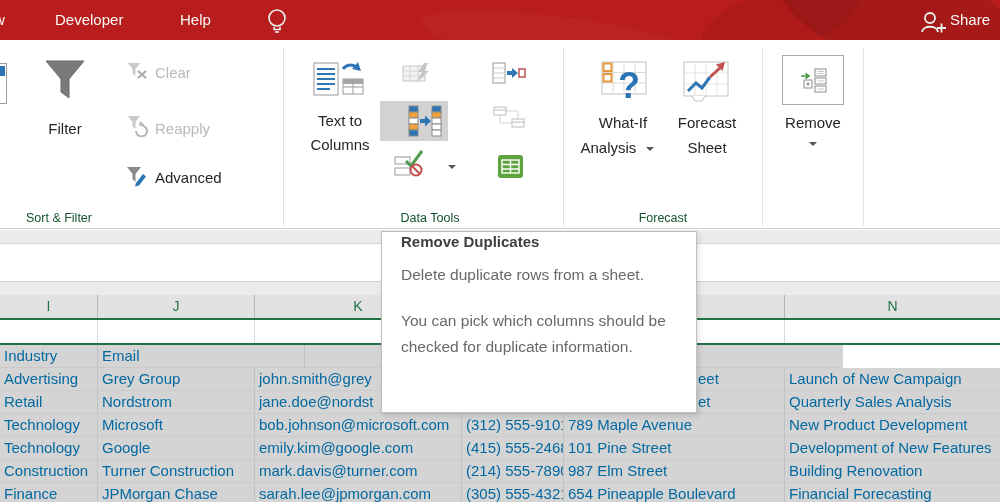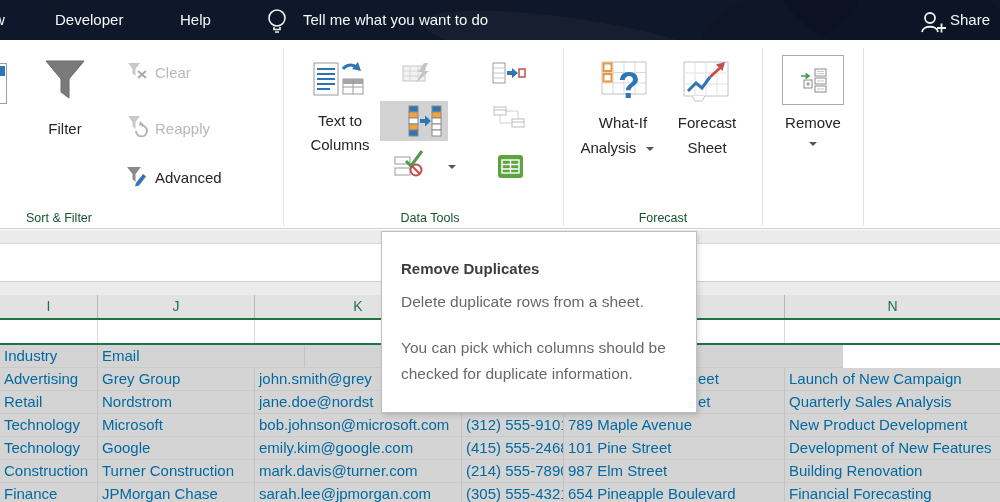--- a/index.html
+++ b/index.html
@@ -1,20 +1,20 @@
 <!DOCTYPE html>
 <html><head>
 <meta charset="utf-8">
 <style>
   html,body{margin:0;padding:0;background:#fff;}
   #app{position:relative;width:1000px;height:502px;overflow:hidden;
        font-family:"Liberation Sans",sans-serif;background:#fff;}
 
   
-  #titlebar{position:absolute;left:0;top:0;width:1000px;height:40px;background:#0f172a;overflow:hidden;}
+  #titlebar{position:absolute;left:0;top:0;width:1000px;height:40px;background:#b91c1c;overflow:hidden;}
   .tb-deco1{position:absolute;right:-30px;top:-40px;width:260px;height:110px;background:rgba(0,0,0,.10);
             transform:rotate(22deg);border-radius:45%;}
   .tb-deco2{position:absolute;right:140px;top:-10px;width:160px;height:60px;background:rgba(0,0,0,.06);
             transform:rotate(-15deg);border-radius:50%;}
   .tb-deco3{position:absolute;left:420px;top:18px;width:300px;height:50px;background:rgba(255,255,255,.03);
             transform:rotate(8deg);border-radius:50%;}
   .tb-item{position:absolute;top:0;height:40px;line-height:40px;color:#F4F9F6;font-size:15px;white-space:nowrap;}
 
   
   #ribbon{position:absolute;left:0;top:40px;width:1000px;height:189px;background:#fff;border-bottom:1px solid #CFCFCF;box-sizing:border-box;}
@@ -42,21 +42,21 @@
   .wcell{box-sizing:border-box;height:23px;background:#FFFFFF;border-right:1px solid #D9D9D9;}
   #selline{position:absolute;left:0;top:343px;width:1000px;height:2px;background:#217346;}
   .row{position:absolute;left:0;width:1000px;height:23px;display:flex;}
   .cell{box-sizing:border-box;height:23px;background:#D4D4D4;border-right:1px solid #C2C2C2;border-bottom:1px solid #CACACA;
         font-size:15px;color:#0369a1;line-height:22px;padding-left:4px;white-space:nowrap;overflow:hidden;}
   .c0{width:98px;} .c1{width:157px;} .c2{width:207px;} .c3{width:102px;} .c4{width:221px;} .c5{width:215px;border-right:none;}
   .frag{padding-left:134px;}
 
   
   #tooltip{position:absolute;left:381px;top:231px;width:316px;height:182px;background:#fff;border:1px solid #BFBFBF;
-           box-sizing:border-box;z-index:20;box-shadow:2px 3px 5px rgba(0,0,0,.12);padding:28px 12px 0 19px;}
+           box-sizing:border-box;z-index:20;box-shadow:2px 3px 5px rgba(0,0,0,.12);padding:1px 12px 0 19px;}
   #tooltip .tt-title{font-size:15px;font-weight:bold;color:#3E3E3E;margin:0 0 12px 0;}
   #tooltip .tt-body{font-size:15.5px;color:#686868;line-height:26px;margin:0 0 20px 0;}
 </style>
 </head>
 <body>
 
 <div id="app">
 
   <div id="titlebar">
     <div class="tb-deco1"></div>
@@ -64,21 +64,20 @@
     <div class="tb-deco3"></div>
     <div class="tb-item" style="left:-6px">w</div>
     <div class="tb-item" style="left:55px">Developer</div>
     <div class="tb-item" style="left:180px">Help</div>
     <div class="tb-item" style="left:265px;top:7px;height:28px">
       <svg width="24" height="28" viewBox="0 0 24 28">
         <circle cx="12" cy="11" r="8" fill="none" stroke="#EAF3EE" stroke-width="1.6"></circle>
         <path d="M9 20 v2.5 h6 V20 M10 25 h4" fill="none" stroke="#EAF3EE" stroke-width="1.6"></path>
       </svg>
     </div>
-    <div class="tb-item" style="left:303px">Tell me what you want to do</div>
     <div class="tb-item" style="left:920px;top:9px;height:24px">
       <svg width="28" height="24" viewBox="0 0 28 24">
         <circle cx="10" cy="8" r="5" fill="none" stroke="#EAF3EE" stroke-width="1.8"></circle>
         <path d="M2 22 c1 -7 15 -7 16 0" fill="none" stroke="#EAF3EE" stroke-width="1.8"></path>
         <path d="M17 18 h9 M21.5 13.5 v9" stroke="#EAF3EE" stroke-width="1.8"></path>
       </svg>
     </div>
     <div class="tb-item" style="left:950px">Share</div>
   </div>
 

